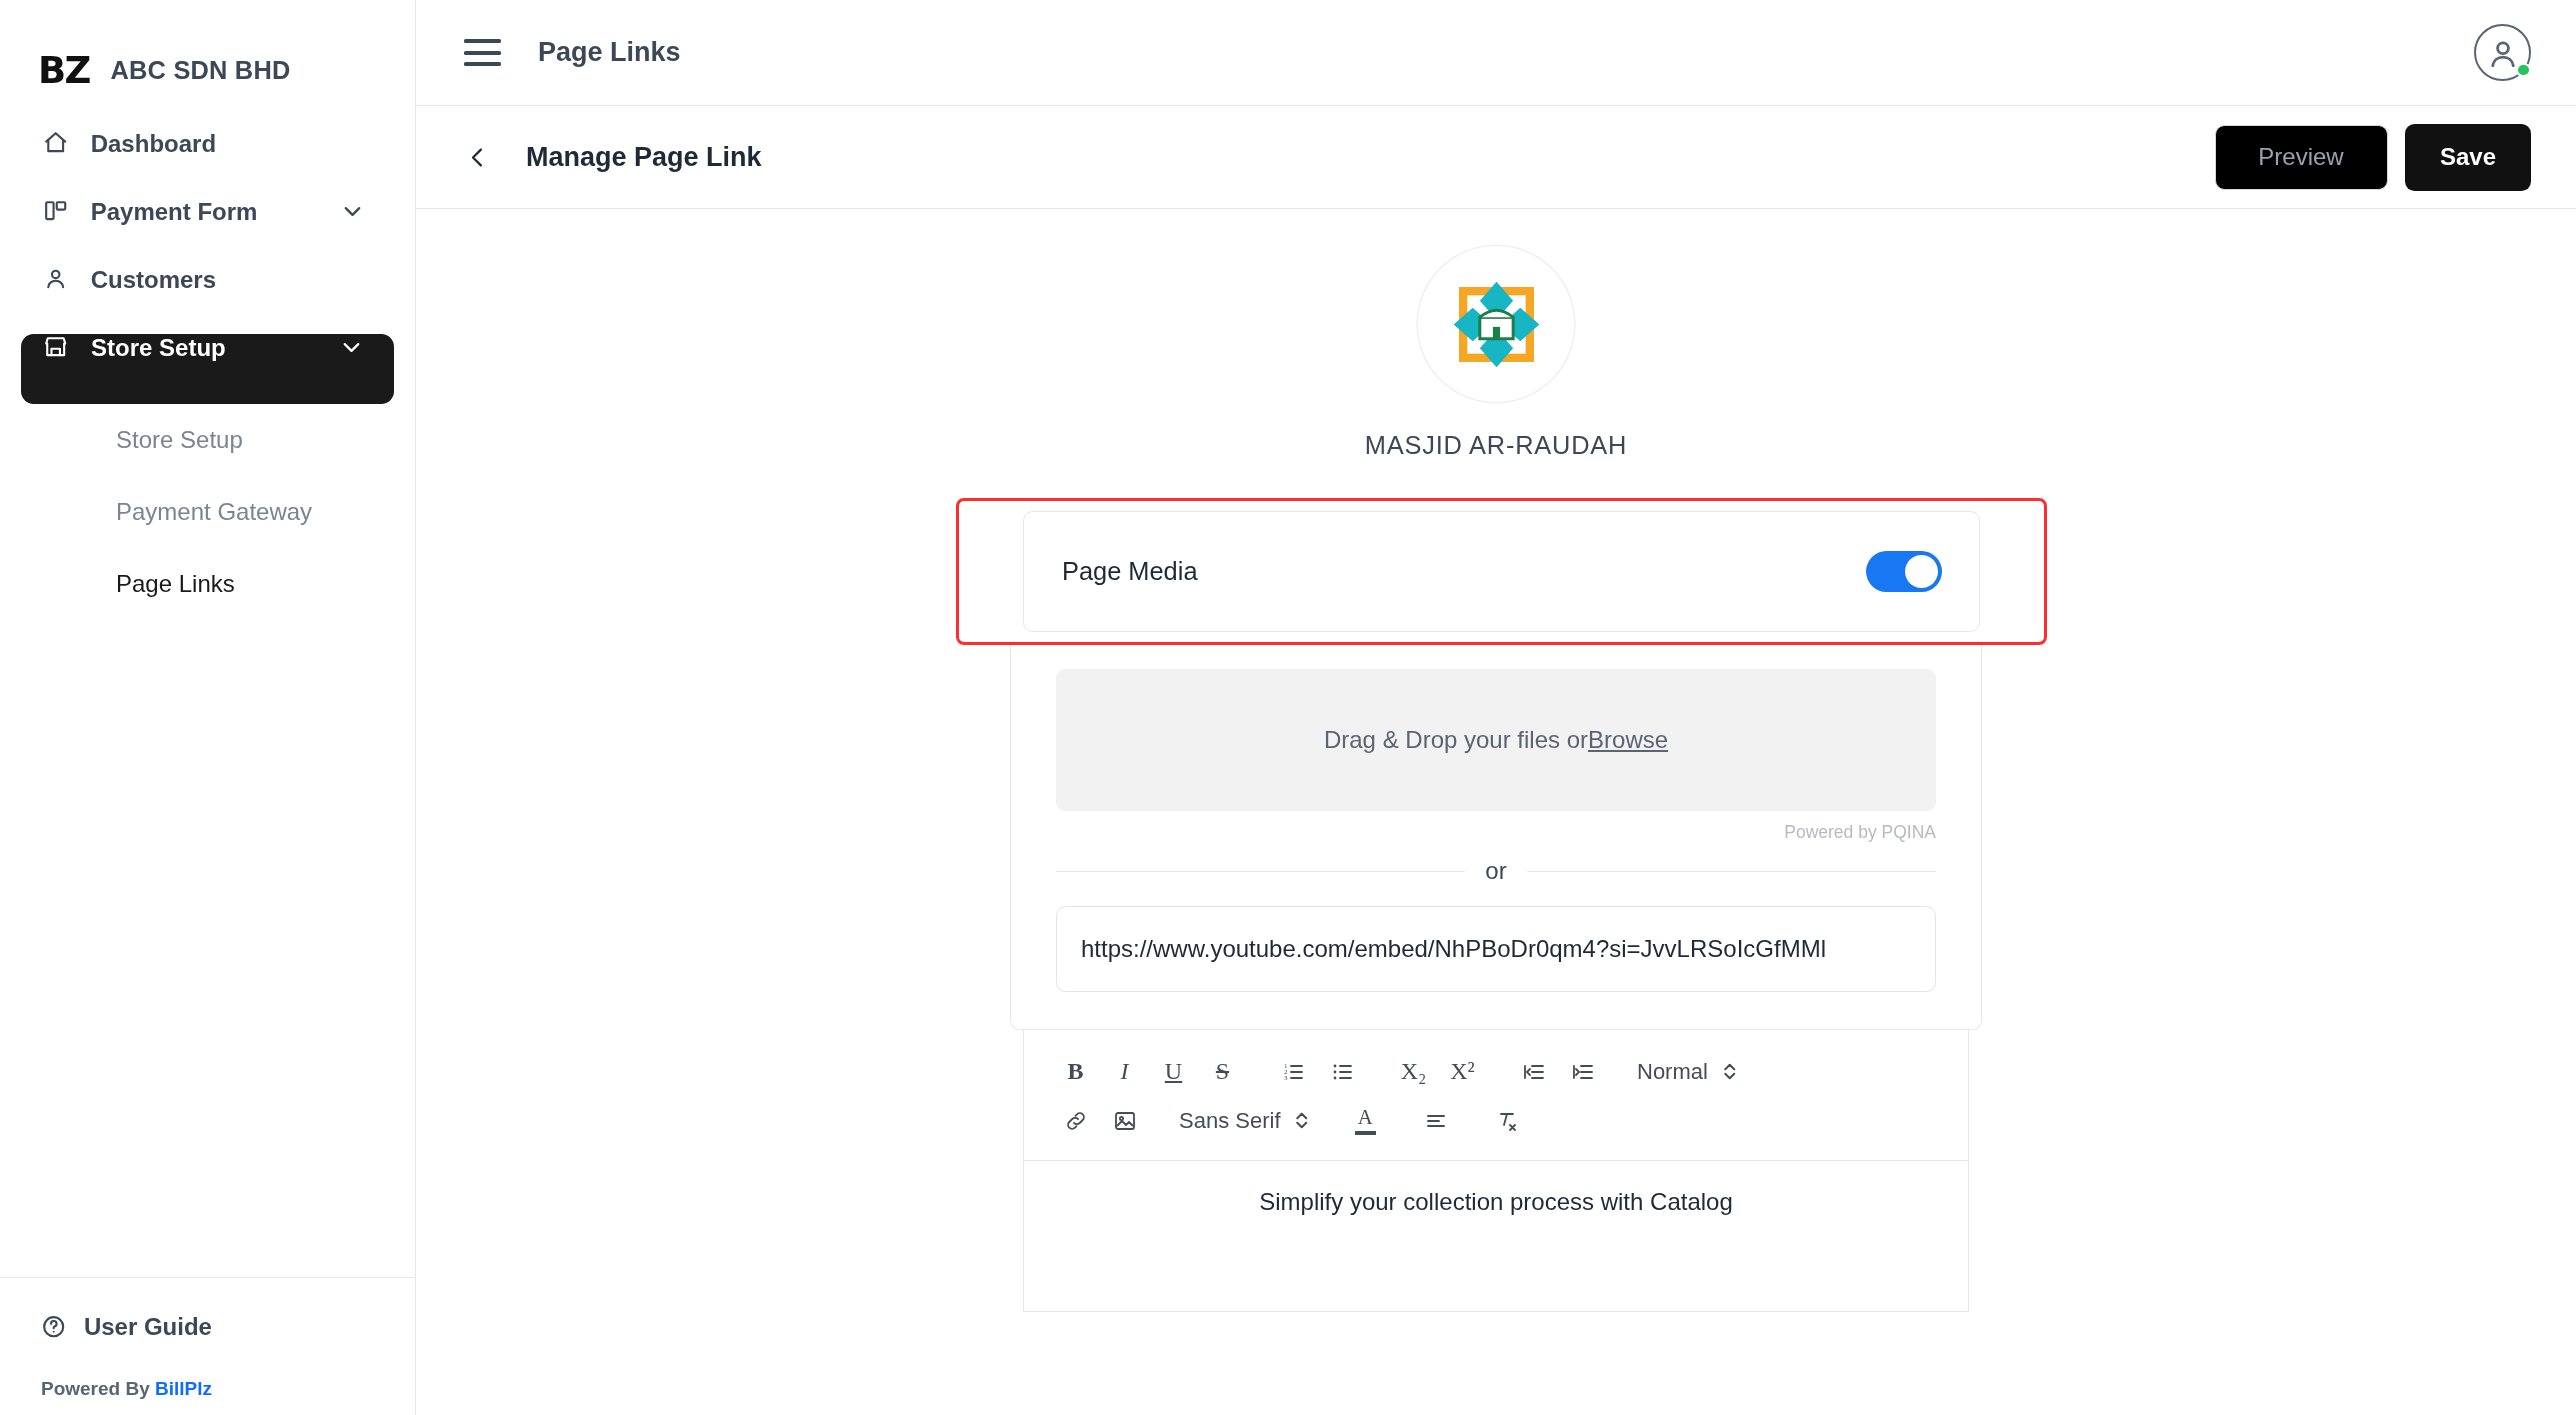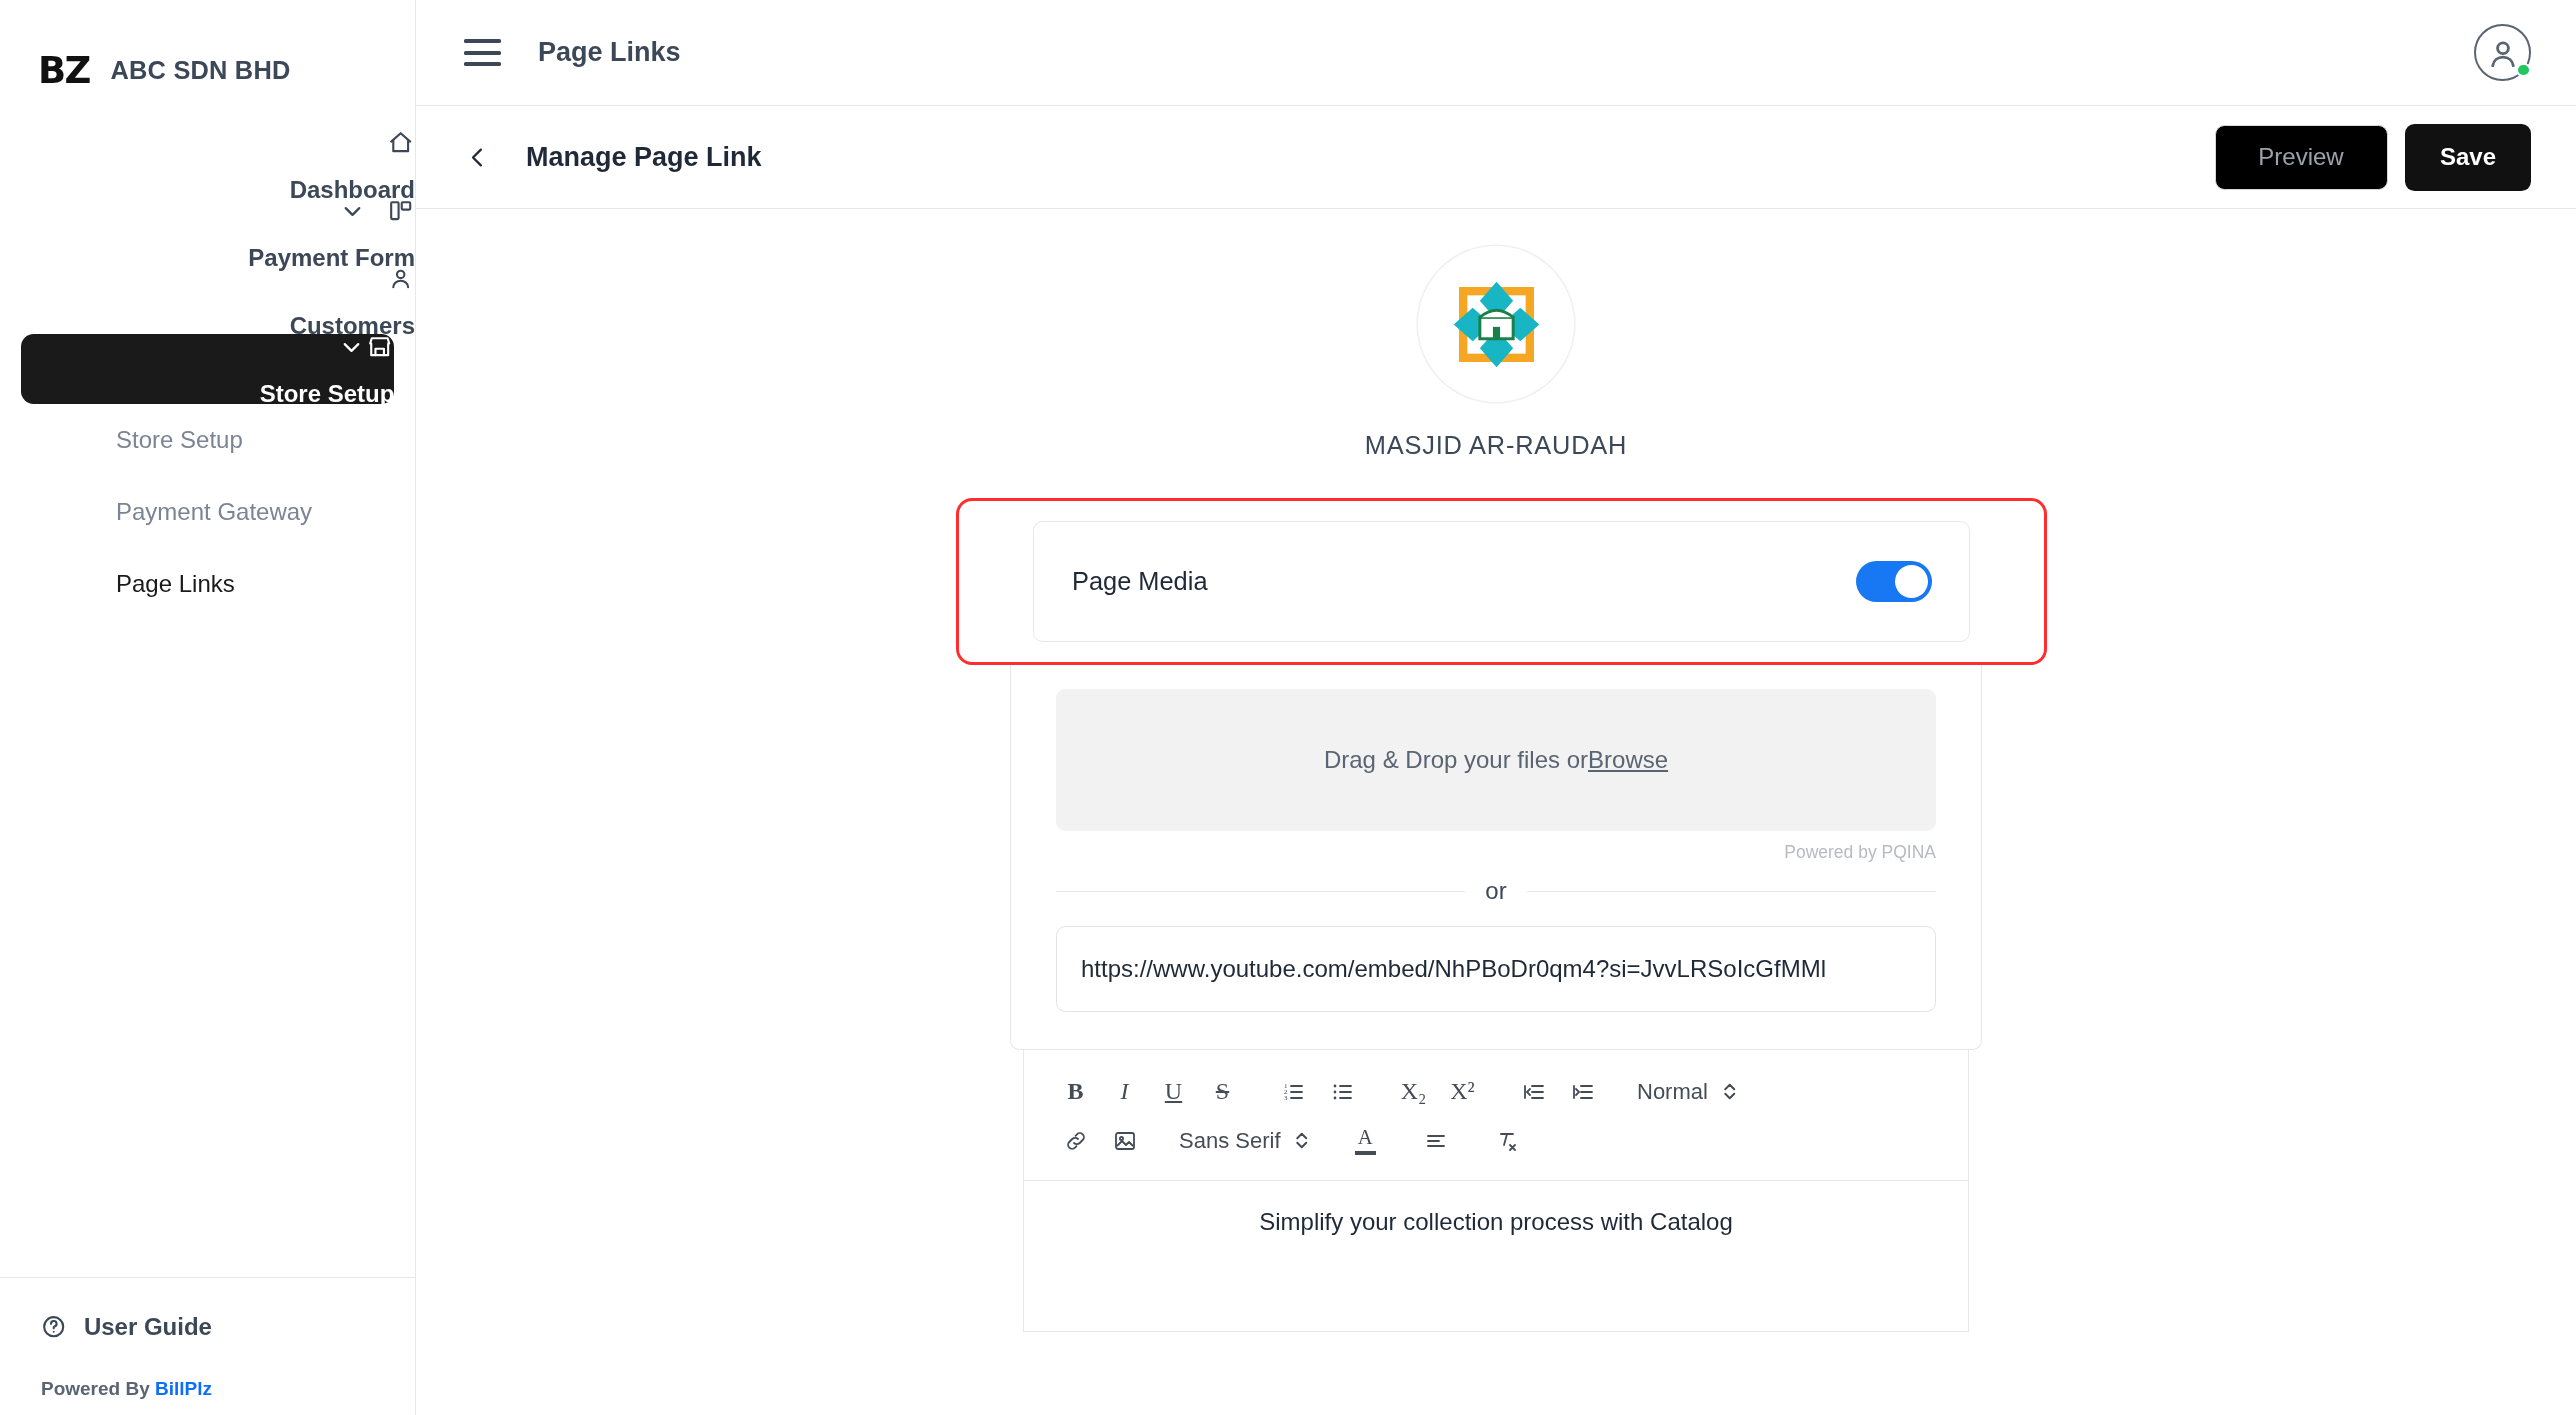--- a/index.html
+++ b/index.html
@@ -45,30 +45,29 @@
   }
   .brand-name {
     font-size: 25.4px;
     font-weight: bold;
     color: #3c4858;
     letter-spacing: 0.2px;
   }
   .nav { margin-top: 30px; }
   .nav-item {
     display: flex;
-    align-items: flex-end;
+    align-items: flex-start;
     height: 68px;
     padding-left: 41px;
     gap: 20.7px;
     color: #3c4858;
     font-size: 24px;
     font-weight: bold;
     cursor: pointer;
     position: relative;
-    flex-direction: column;
   }
   .nav-item .chev {
     position: absolute;
     right: 49px;
     display: flex;
     align-items: center;
   }
   .nav-item.active {
     background: #1a1a1a;
     color: #ffffff;
@@ -205,22 +204,22 @@
     margin-top: 29px;
     font-size: 25.4px;
     letter-spacing: 0.8px;
     color: #3c4858;
   }
 
   .card-wrap { width: 972px; margin: 0 auto; }
 
   .hl-box {
     border: 3.2px solid #ff2d2d;
-    border-radius: 16px;
-    padding: 20px;
+    border-radius: 8px;
+    padding: 10px;
     margin-top: 38px;
     width: 1091px;
     margin-left: -54px;
   }
   .panel-head {
     background: #fff;
     border: 1.6px solid #e7e7e7;
     border-radius: 9.5px;
     height: 121px;
     display: flex;

